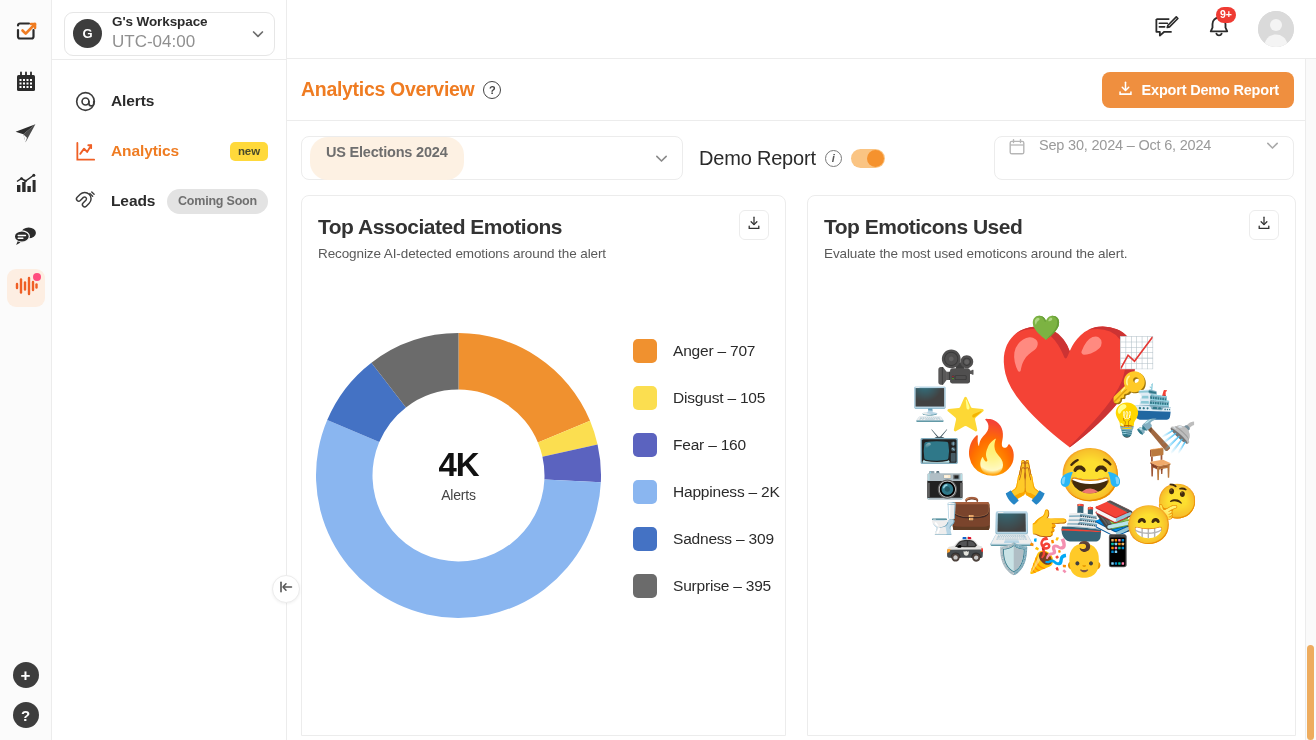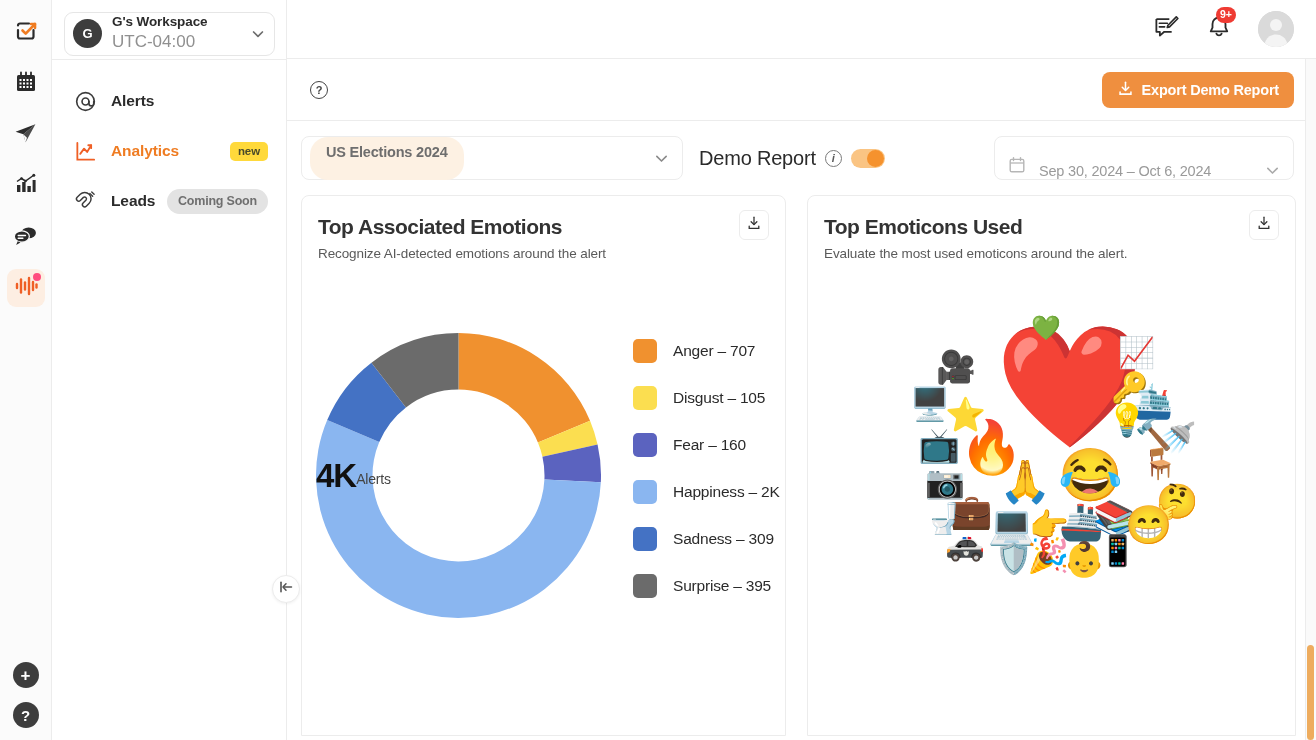--- a/index.html
+++ b/index.html
@@ -184,21 +184,21 @@
   }
   .switch .knob {
     position: absolute; right: 1px; top: 1px;
     width: 17px; height: 17px; border-radius: 50%;
     background: #f5922e;
   }
   .date-box {
     margin-left: auto;
     width: 300px; height: 44px;
     border: 1px solid #ececec; border-radius: 8px;
-    display: flex; align-items: flex-end; padding: 0 12px;
+    display: flex; align-items: flex-start; padding: 0 12px;
     cursor: pointer; background: #fff; gap: 12px;
   }
   .date-text { font-size: 14.5px; color: #9a9a9a; letter-spacing: -0.2px; }
 
   
   .cards {
     flex: 1; display: flex; padding: 0 14px 4px 14px;
     gap: 0; overflow: hidden; position: relative;
   }
   .card {
@@ -226,21 +226,21 @@
   }
 
   
   .chart-area {
     flex: 1; display: flex; align-items: flex-start; position: relative;
     padding-top: 72px; overflow: hidden;
   }
   .donut-wrap { position: relative; width: 285px; height: 285px; margin-left: 14px; flex: 0 0 285px;}
   .donut-center {
     position: absolute; left: 0; top: 0; right: 0; bottom: 0;
-    display: flex; flex-direction: row; align-items: center; 
+    display: flex; flex-direction: column; align-items: center; justify-content: center;
   }
   .donut-value { font-size: 33px; font-weight: 700; color: #111; letter-spacing: -1px; line-height: 1;}
   .donut-label { font-size: 14px; color: #444; margin-top: 6px; letter-spacing: -0.2px;}
   .legend {
     margin-left: 32px; margin-top: 6px;
     display: flex; flex-direction: column; gap: 23px;
     white-space: nowrap;
   }
   .legend-row { display: flex; align-items: center; cursor: pointer; }
   .legend-sw { width: 24px; height: 24px; border-radius: 5px; flex: 0 0 24px; }
@@ -441,20 +441,21 @@
       <div class="avatar-top">
         <svg width="36" height="36" viewBox="0 0 36 36">
           <circle cx="18" cy="18" r="18" fill="#dadada"></circle>
           <circle cx="18" cy="14" r="6" fill="#f4f4f4"></circle>
           <path d="M6.5 33c1.6-6.3 6.2-9.6 11.5-9.6S28 26.7 29.5 33A18 18 0 0 1 6.5 33z" fill="#f4f4f4"></path>
         </svg>
       </div>
     </div>
 
     <div class="page-head">
+      <div class="page-title">Analytics Overview</div>
       <div class="help-circle">?</div>
       <button class="export-btn">
         <span>
           <svg width="17" height="17" viewBox="0 0 20 20" fill="none">
             <path d="M10 2.6v9.2" stroke="#fff" stroke-width="1.8" stroke-linecap="round"></path>
             <path d="M6.2 8.6L10 12.3l3.8-3.7" stroke="#fff" stroke-width="1.8" stroke-linecap="round" stroke-linejoin="round"></path>
             <path d="M3.6 14.2v2.4h12.8v-2.4" stroke="#fff" stroke-width="1.8" stroke-linecap="round"></path>
           </svg>
         </span>
         <span>Export Demo Report</span>

